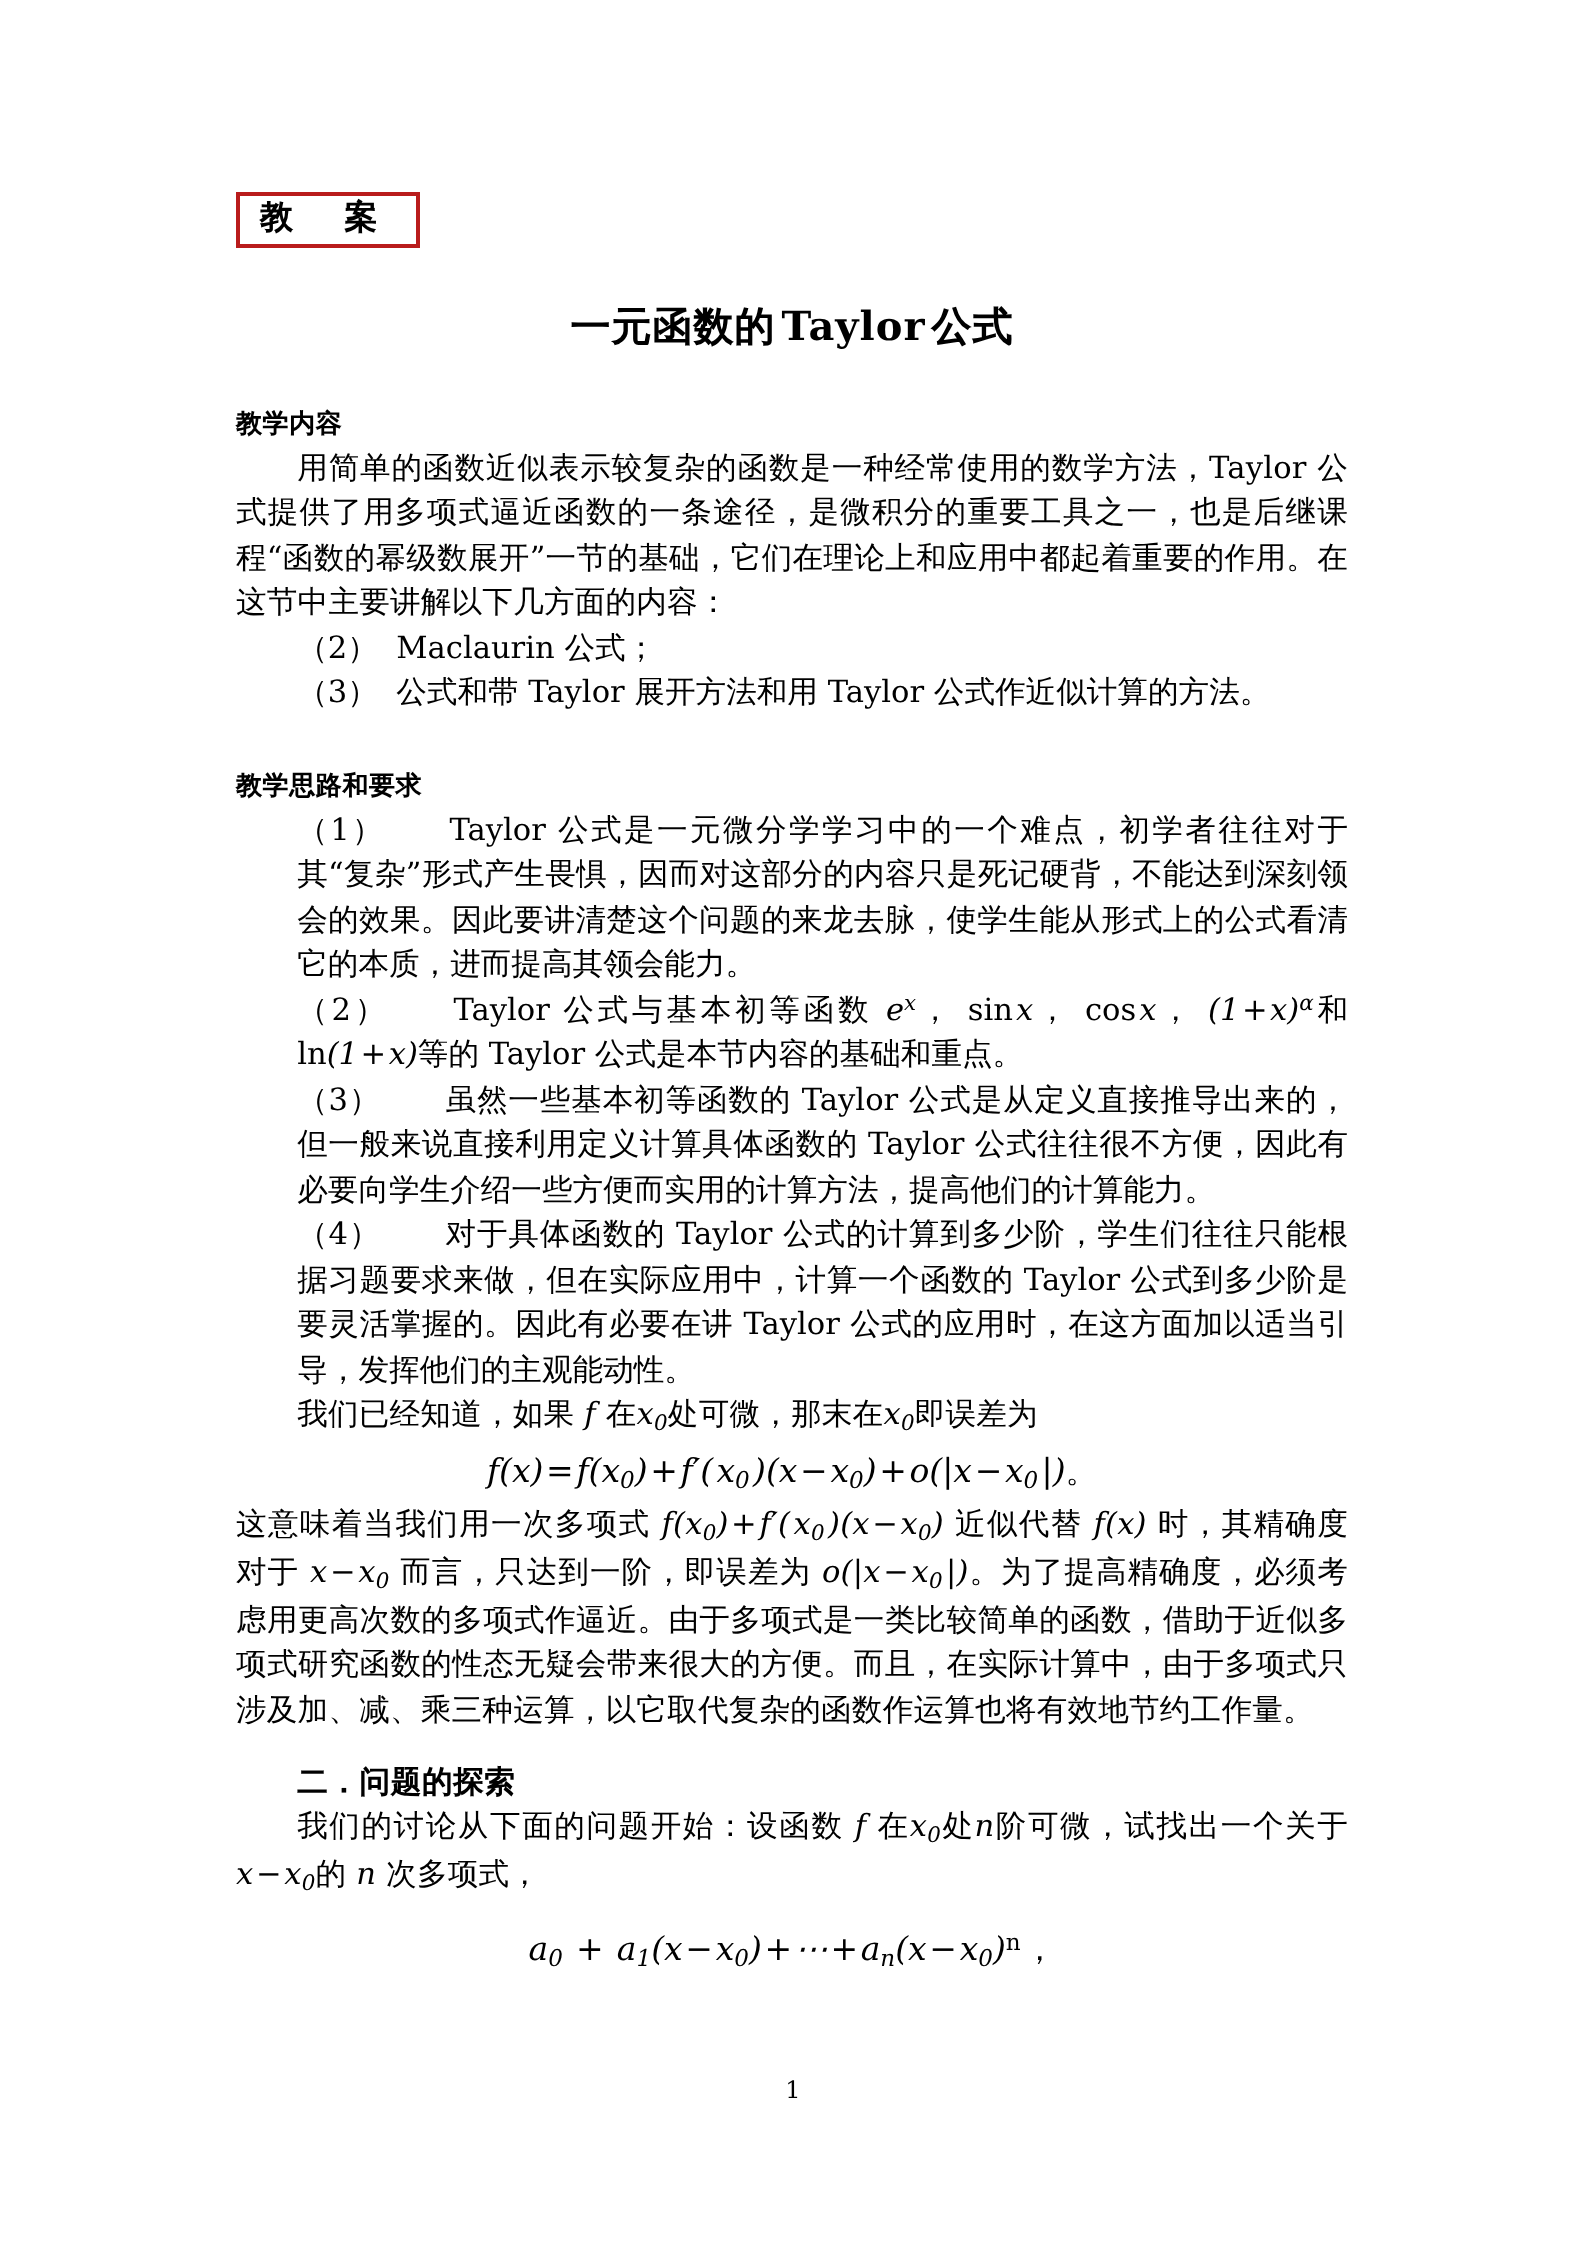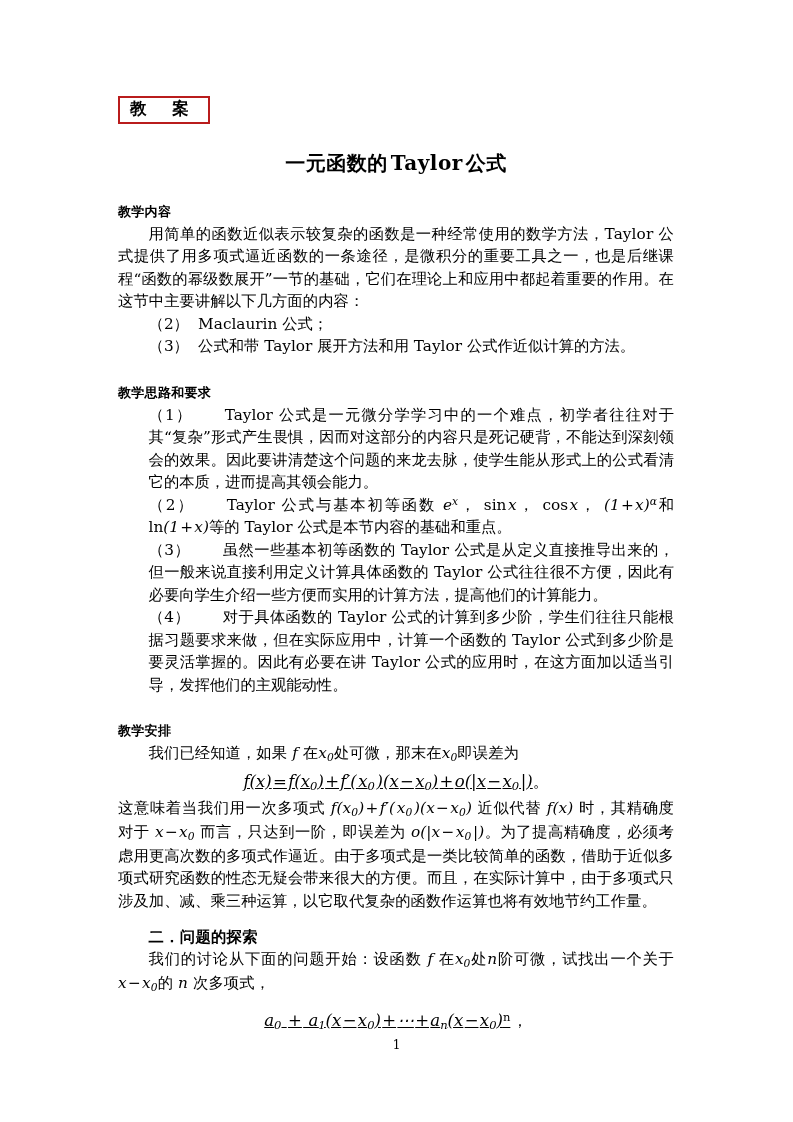--- a/index.html
+++ b/index.html
@@ -115,21 +115,21 @@
     vertical-align: 0.45em;
   }
   .math .op { font-style: normal; padding: 0 0.08em; }
 
   .display-math {
     text-align: center;
     font-size: 15.8px;
     margin: 4px 0 3px 0;
     line-height: 1.4;
   }
-  .display-math .math { font-size: 16.5px; text-decoration: underline; }
+  .display-math .math { font-size: 16.5px; }
 
   
   .page-number {
     position: absolute;
     left: 0;
     right: 0;
     top: 1038px;
     text-align: center;
     font-size: 12px;
     font-family: "DejaVu Serif", "Liberation Serif", serif;
@@ -161,21 +161,20 @@
 
     <div class="list-row"><span class="num">（1）</span><span class="gap-l"></span><span>Taylor 公式是一元微分学学习中的一个难点，初学者往往对于其“复杂”形式产生畏惧，因而对这部分的内容只是死记硬背，不能达到深刻领会的效果。因此要讲清楚这个问题的来龙去脉，使学生能从形式上的公式看清它的本质，进而提高其领会能力。</span></div>
 
     <div class="list-row"><span class="num">（2）</span><span class="gap-l"></span><span>Taylor 公式与基本初等函数</span><span class="math"> e<sup>x</sup></span>，<span class="math"> <span class="up">sin</span> x</span>，<span class="math"> <span class="up">cos</span> x</span>，<span class="math"> (1<span class="op">+</span>x)<sup>α</sup></span>和<span class="math"><span class="up">ln</span>(1<span class="op">+</span>x)</span><span>等的 Taylor 公式是本节内容的基础和重点。</span></div>
 
     <div class="list-row"><span class="num">（3）</span><span class="gap-l"></span><span>虽然一些基本初等函数的 Taylor 公式是从定义直接推导出来的，但一般来说直接利用定义计算具体函数的 Taylor 公式往往很不方便，因此有必要向学生介绍一些方便而实用的计算方法，提高他们的计算能力。</span></div>
 
     <div class="list-row"><span class="num">（4）</span><span class="gap-l"></span><span>对于具体函数的 Taylor 公式的计算到多少阶，学生们往往只能根据习题要求来做，但在实际应用中，计算一个函数的 Taylor 公式到多少阶是要灵活掌握的。因此有必要在讲 Taylor 公式的应用时，在这方面加以适当引导，发挥他们的主观能动性。</span></div>
 
     
-    <h2 class="section">教学安排</h2>
 
 
     <p class="body indent"><span>我们已经知道，如果</span><span class="math"> f </span><span>在</span><span class="math">x<sub>0</sub></span><span>处可微，那末在</span><span class="math">x<sub>0</sub></span><span>即误差为</span></p>
 
     <div class="display-math"><span class="math">f(x)<span class="op">=</span>f(x<sub>0</sub>)<span class="op">+</span>f′( x<sub>0</sub> )(x<span class="op">−</span>x<sub>0</sub>)<span class="op">+</span>o(|x<span class="op">−</span>x<sub>0</sub> |)</span>。</div>
 
     <p class="body"><span>这意味着当我们用一次多项式</span><span class="math"> f(x<sub>0</sub>)<span class="op">+</span>f′( x<sub>0</sub> )(x<span class="op">−</span>x<sub>0</sub>) </span><span>近似代替</span><span class="math"> f(x) </span><span>时，其精确度对于</span><span class="math"> x<span class="op">−</span>x<sub>0</sub> </span><span>而言，只达到一阶，即误差为</span><span class="math"> o(|x<span class="op">−</span>x<sub>0</sub> |)</span><span>。为了提高精确度，必须考虑用更高次数的多项式作逼近。由于多项式是一类比较简单的函数，借助于近似多项式研究函数的性态无疑会带来很大的方便。而且，在实际计算中，由于多项式只涉及加、减、乘三种运算，以它取代复杂的函数作运算也将有效地节约工作量。</span></p>
 
     <div class="sp-md"></div>
 

